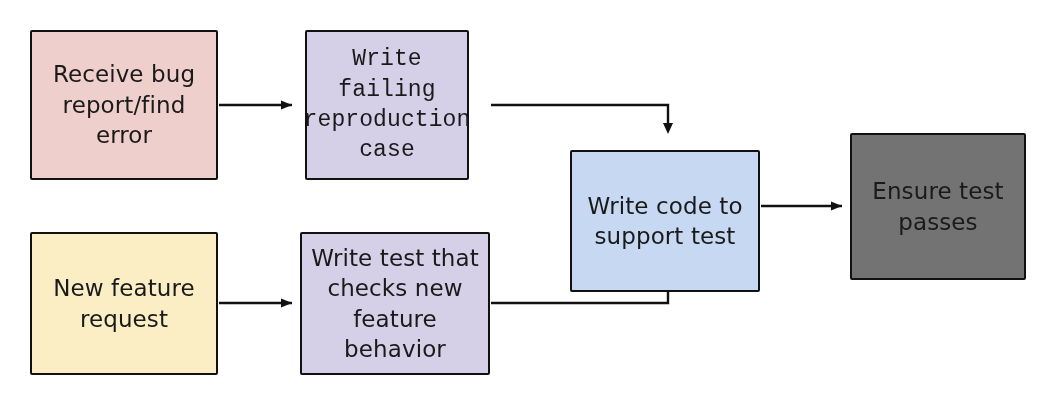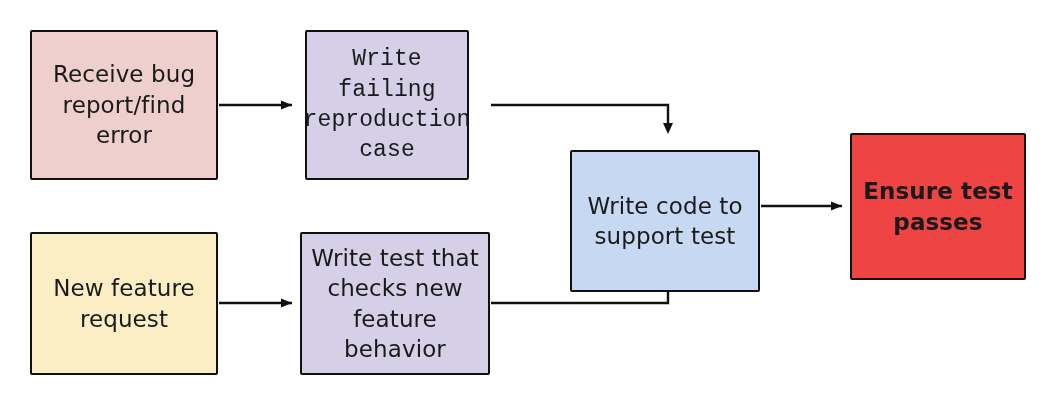--- a/index.html
+++ b/index.html
@@ -81,15 +81,15 @@
 report/find error</div>
   <div class="node" id="node-1" style="left: 305px; top: 30px; width: 164px; height: 150px; background: rgb(213, 208, 231); border-color: rgb(17, 17, 17); color: rgb(26, 26, 26); font-family: Liberation Mono, monospace;">Write failing
 reproduction case</div>
   <div class="node" id="node-2" style="left: 30px; top: 232px; width: 188px; height: 143px; background: rgb(251, 238, 197); border-color: rgb(17, 17, 17); color: rgb(26, 26, 26);">New feature
 request</div>
   <div class="node" id="node-3" style="left: 300px; top: 232px; width: 190px; height: 143px; background: rgb(213, 208, 231); border-color: rgb(17, 17, 17); color: rgb(26, 26, 26);">Write test that
 checks new
 feature behavior</div>
   <div class="node" id="node-4" style="left: 570px; top: 135px; width: 190px; height: 142px; background: rgb(198, 216, 242); border-color: rgb(17, 17, 17); color: rgb(26, 26, 26); margin-top: 15px;">Write code to
 support test</div>
-  <div class="node" id="node-5" style="left: 850px; top: 133px; width: 176px; height: 147px; background: #ef4444; border-color: rgb(17, 17, 17); color: rgb(26, 26, 26); font-weight: bold;">Ensure test passes</div>
+  <div class="node" id="node-5" style="left: 850px; top: 133px; width: 176px; height: 147px; background: #737373; border-color: rgb(17, 17, 17); color: rgb(26, 26, 26);">Ensure test passes</div>
 
 </div>
 
 </body></html>

